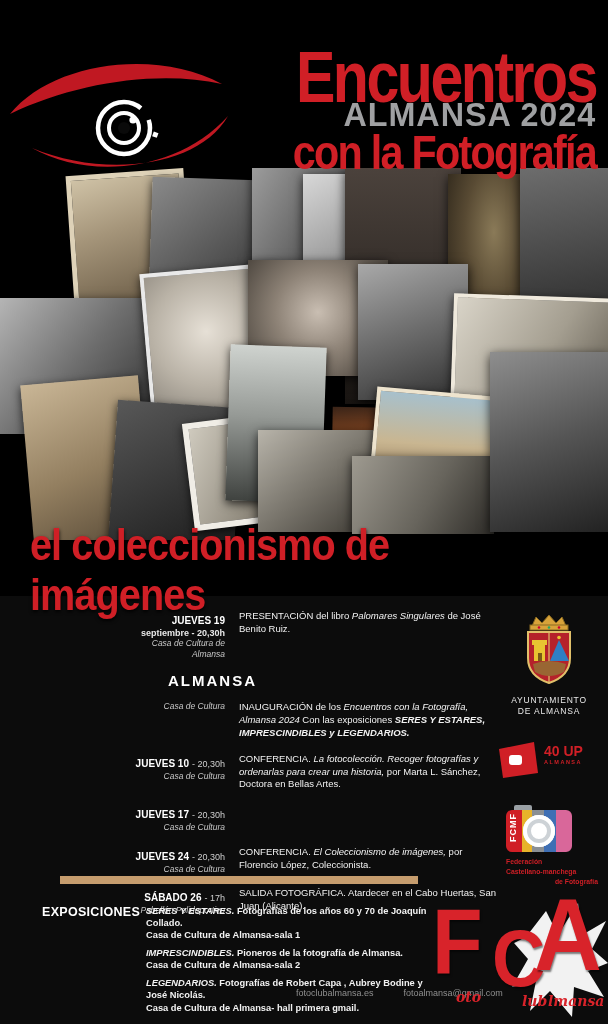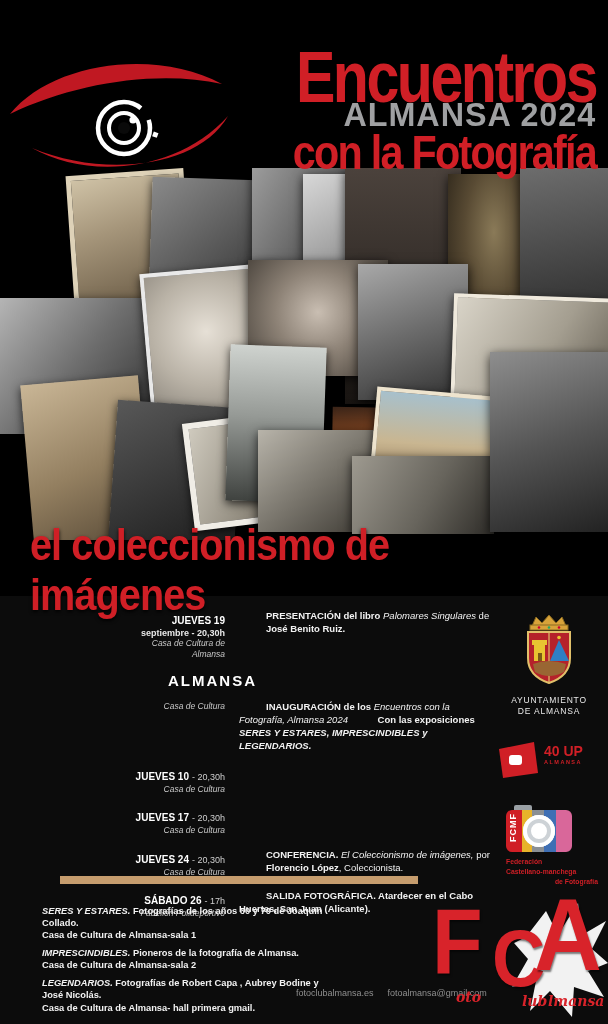--- a/index.html
+++ b/index.html
@@ -54,21 +54,21 @@
 
   
   .schedule{position:absolute;left:80px;top:610px;width:418px;z-index:2;color:#f2f2f2;}
   .ev-row{display:flex;margin-bottom:13px;}
   .ev-date{width:145px;text-align:right;flex:none;}
   .ev-d1{font-weight:bold;font-size:10px;color:#fff;}
   .ev-d2{font-size:9px;color:#cfcfcf;margin-left:3px;}
   .ev-d2s{font-size:9px;color:#e8e8e8;font-weight:bold;}
   .ev-venue{font-style:italic;font-size:8.5px;color:#c8c8c8;max-width:94px;margin-left:auto;line-height:1.25;}
   .ev-desc{width:259px;margin-left:14px;font-size:9.5px;line-height:1.35;}
-  .sb{font-weight:bold;margin-left:27px;} .si{font-style:italic;} .sbi{font-weight:bold;font-style:italic;} .sr{font-weight:normal;}
+  .sb{font-weight:normal;} .si{font-style:italic;} .sbi{font-weight:bold;font-style:italic;} .sr{font-weight:normal;}
   .oct{font-size:15px;font-weight:bold;letter-spacing:2px;color:#fff;margin:6px 0 12px 88px;}
 
   
   .ayto{position:absolute;left:504px;top:614px;width:90px;text-align:center;z-index:2;}
   .ayto-label{margin-top:3px;font-size:8.5px;letter-spacing:.8px;color:#e8e8e8;line-height:1.35;}
   .up40{position:absolute;left:498px;top:742px;display:flex;align-items:flex-start;z-index:2;}
   .up40-txt{margin-left:4px;margin-top:2px;color:#d01f26;line-height:1;}
   .up40-name{font-size:14px;font-weight:bold;letter-spacing:0;display:block;}
   .up40-city{font-size:5.5px;font-weight:bold;letter-spacing:1.5px;display:block;margin-top:2px;}
   .fcmf{position:absolute;left:506px;top:810px;z-index:2;}
@@ -103,21 +103,21 @@
   .fca-letter{position:absolute;font-weight:bold;color:#d8232a;font-family:"Liberation Sans",sans-serif;
               line-height:.8;z-index:2;text-shadow:1px 2px 2px rgba(0,0,0,.5);}
   .fca-f{left:2px;top:12px;font-size:92px;transform:scaleX(.9);transform-origin:0 0;}
   .fca-c{left:62px;top:34px;font-size:80px;transform:scaleX(.92);transform-origin:0 0;}
   .fca-a{left:104px;top:2px;font-size:102px;transform:scaleX(.92);transform-origin:0 0;}
   .fca-word{position:absolute;z-index:2;color:#d8232a;font-family:"DejaVu Serif",serif;
             font-style:italic;font-weight:bold;font-size:14px;}
   .fca-w0{left:26px;top:96px;} .fca-w1{left:92px;top:100px;} .fca-w2{left:118px;top:100px;}
 
   
-  .footer{position:absolute;left:296px;top:988px;display:flex;gap:14px;z-index:2;}
+  .footer{position:absolute;left:296px;top:988px;display:flex;gap:30px;z-index:2;}
   .footer span{font-size:9px;color:#8f8f8f;}
 </style>
 </head>
 <body>
 
 <div class="poster">
   <div class="band"></div>
 
   <svg class="eye" width="238" height="134" viewBox="0 0 238 134">
     <path d="M4,64 C46,12 150,-2 216,34 C154,20 70,32 4,64 Z" fill="#c01822"></path>
@@ -174,20 +174,21 @@
         <div class="ev-date">
           <div class="ev-venue">Casa de Cultura</div>
         </div>
         <div class="ev-desc"><span class="sb">INAUGURACIÓN de los </span><span class="si">Encuentros con la Fotografía, Almansa 2024</span><span class="sb"> Con las exposiciones </span><span class="sbi">SERES Y ESTARES, IMPRESCINDIBLES y LEGENDARIOS.</span></div>
       </div>
       <div class="ev-row">
         <div class="ev-date">
           <div><span class="ev-d1">JUEVES 10</span><span class="ev-d2">- 20,30h</span></div>
           <div class="ev-venue">Casa de Cultura</div>
         </div>
+        <div class="ev-desc"><span class="sb">CONFERENCIA. </span><span class="si">La fotocolección. Recoger fotografías y ordenarlas para crear una historia,</span><span class="sr"> por </span><span class="sb">Marta L. Sánchez</span><span class="sr">, Doctora en Bellas Artes.</span></div>
       </div>
       <div class="ev-row">
         <div class="ev-date">
           <div><span class="ev-d1">JUEVES 17</span><span class="ev-d2">- 20,30h</span></div>
           <div class="ev-venue">Casa de Cultura</div>
         </div>
       </div>
       <div class="ev-row">
         <div class="ev-date">
           <div><span class="ev-d1">JUEVES 24</span><span class="ev-d2">- 20,30h</span></div>
@@ -252,20 +253,21 @@
     <div class="fcmf-lines">
       <div class="fcmf-l1">Federación</div>
       <div class="fcmf-l2">Castellano-manchega</div>
       <div class="fcmf-l3">de Fotografía</div>
     </div>
   </div>
 
   <div class="tan-bar"></div>
 
   <div class="expos">
+    <div class="expos-label">EXPOSICIONES</div>
     <div class="expos-items" id="expos-items">
         <div class="exp-item">
           <div><span class="exp-title">SERES Y ESTARES.</span><span class="exp-text"> Fotografías de los años 60 y 70 de Joaquín Collado.</span></div>
           <div class="exp-venue">Casa de Cultura de Almansa-sala 1</div>
         </div>
         <div class="exp-item">
           <div><span class="exp-title">IMPRESCINDIBLES.</span><span class="exp-text"> Pioneros de la fotografía de Almansa.</span></div>
           <div class="exp-venue">Casa de Cultura de Almansa-sala 2</div>
         </div>
         <div class="exp-item">

